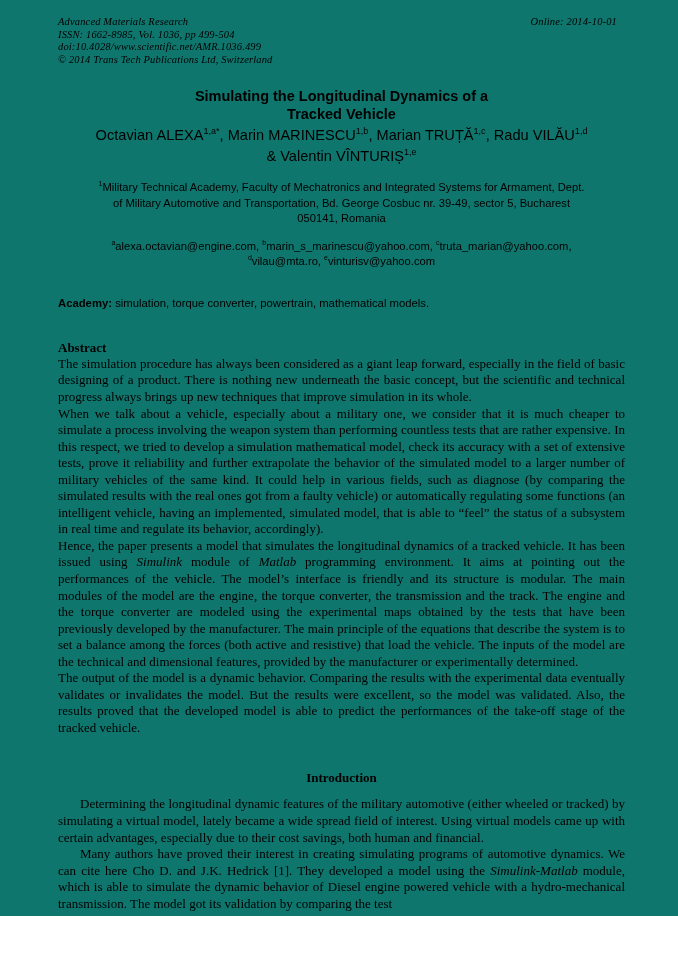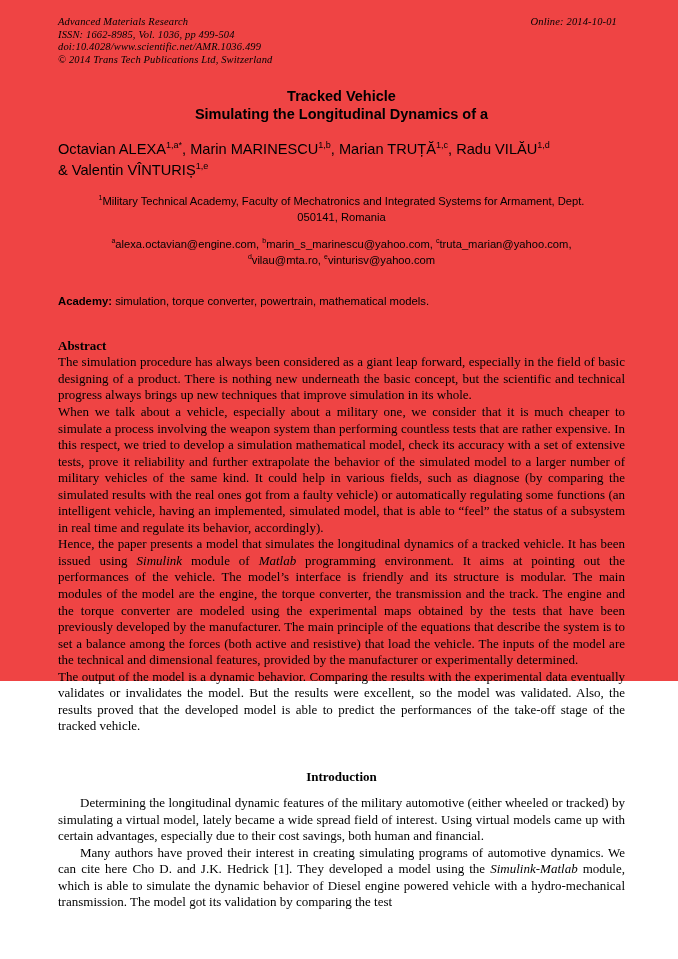--- a/index.html
+++ b/index.html
@@ -12,22 +12,22 @@
     height: 959px;
     position: relative;
     overflow: hidden;
     font-family: "Liberation Serif", serif;
     color: #000000;
   }
   .page {
     position: absolute;
     left: 0; top: 0;
     width: 678px;
-    height: 681px;
-    background: #ef4444;
+    height: 916px;
+    background: #0f766e;
   }
   .content {
     position: absolute;
     left: 58px;
     top: 16px;
     width: 567px;
   }
 
   
   .journal-header {
@@ -53,21 +53,22 @@
     text-align: center;
     font-family: "Liberation Sans", sans-serif;
     font-weight: bold;
     font-size: 14.5px;
     line-height: 18px;
   }
   .title-block .tline { display: block; }
 
   
   .authors-block {
-    margin-top: 16px;
+    margin-top: 2px;
+    text-align: center;
     font-family: "Liberation Sans", sans-serif;
     font-size: 14.6px;
     line-height: 21px;
     font-weight: normal;
   }
   .authors-block .aline { display: block; }
   sup {
     font-size: 0.62em;
     vertical-align: super;
     line-height: 0;
@@ -137,35 +138,36 @@
 
     <div class="journal-header">
       <span class="hdr-line">Advanced Materials Research</span>
       <span class="hdr-line">ISSN: 1662-8985, Vol. 1036, pp 499-504</span>
       <span class="hdr-line">doi:10.4028/www.scientific.net/AMR.1036.499</span>
       <span class="hdr-line">© 2014 Trans Tech Publications Ltd, Switzerland</span>
       <span class="online-date">Online: 2014-10-01</span>
     </div>
 
     <div class="title-block">
+      <span class="tline">Simulating the Longitudinal Dynamics of a</span>
       <span class="tline">Tracked Vehicle</span>
-      <span class="tline">Simulating the Longitudinal Dynamics of a</span>
     </div>
 
     <div class="authors-block">
       <span class="aline">
         <span>Octavian ALEXA</span><sup>1,a*</sup><span>, </span><span>Marin MARINESCU</span><sup>1,b</sup><span>, </span><span>Marian TRUȚĂ</span><sup>1,c</sup><span>, </span><span>Radu VILĂU</span><sup>1,d</sup>
       </span>
       <span class="aline">
         <span>&amp; </span><span>Valentin VÎNTURIȘ</span><sup>1,e</sup>
       </span>
     </div>
 
     <div class="affiliation-block">
       <span class="affline"><sup>1</sup><span>Military Technical Academy, Faculty of Mechatronics and Integrated Systems for Armament, Dept.</span></span>
+      <span class="affline">of Military Automotive and Transportation, Bd. George Cosbuc nr. 39-49, sector 5, Bucharest</span>
       <span class="affline">050141, Romania</span>
     </div>
 
     <div class="emails-block">
       <span class="emline"><sup>a</sup><span>alexa.octavian@engine.com</span><span>, </span><sup>b</sup><span>marin_s_marinescu@yahoo.com</span><span>, </span><sup>c</sup><span>truta_marian@yahoo.com</span><span>,</span></span>
       <span class="emline"><sup>d</sup><span>vilau@mta.ro</span><span>, </span><sup>e</sup><span>vinturisv@yahoo.com</span></span>
     </div>
 
     <div class="keywords-block">
       <span class="keywords-label">Academy:</span><span> simulation, torque converter, powertrain, mathematical models.</span>

